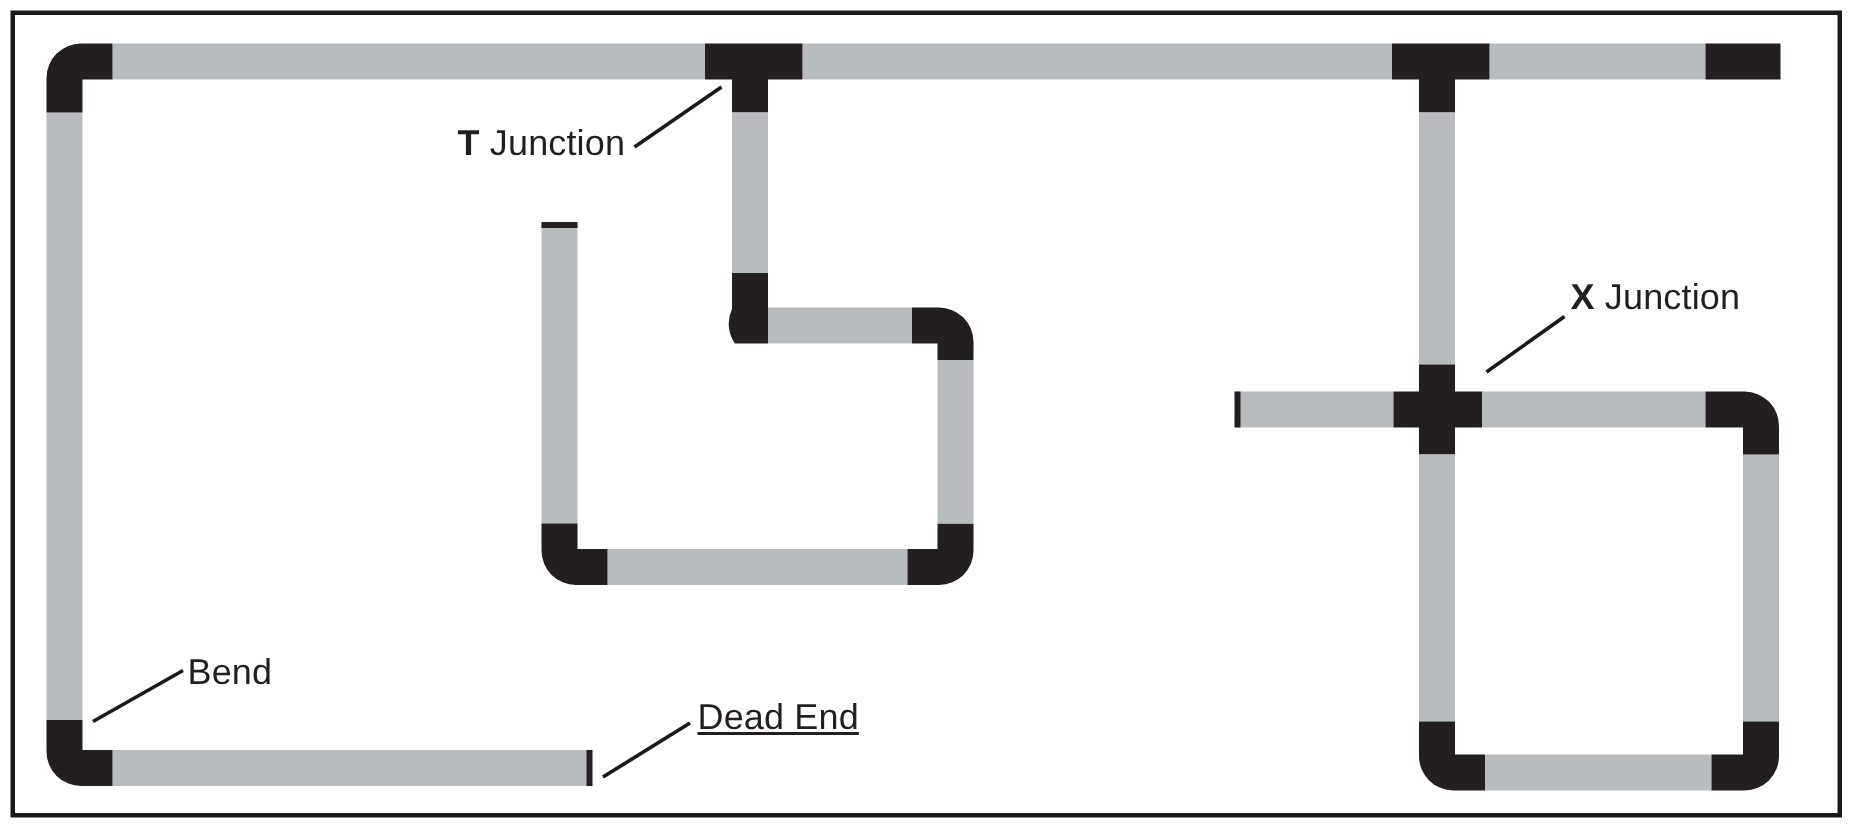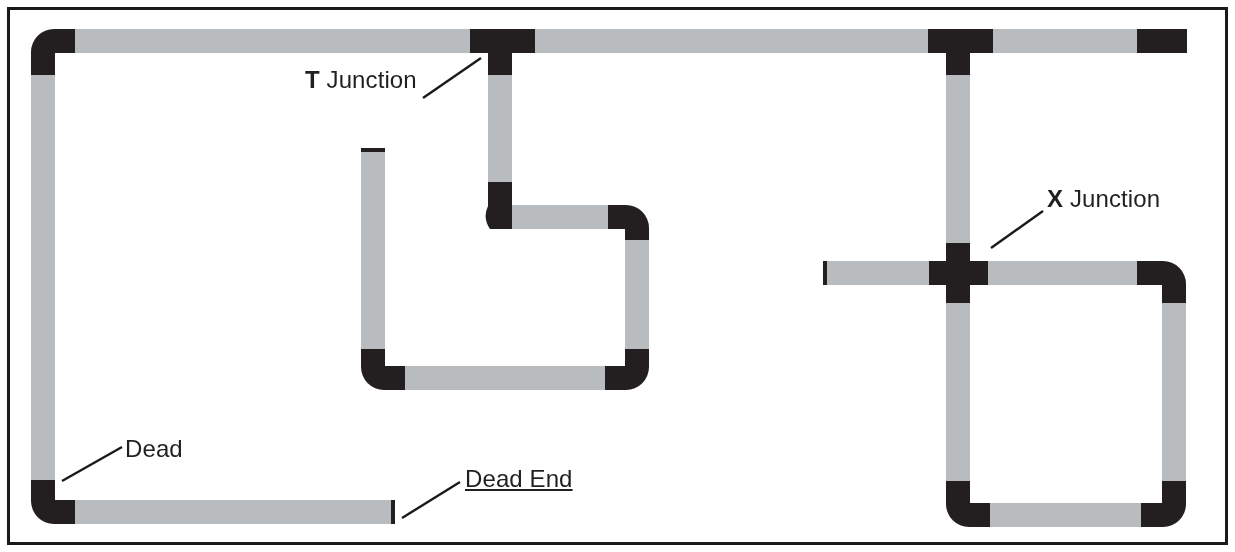--- a/index.html
+++ b/index.html
@@ -32,21 +32,21 @@
     line-height: 1;
     white-space: nowrap;
     letter-spacing: 0.1px;
   }
   .lbl .k {
     font-weight: bold;
   }
   .lbl .n {
     font-weight: normal;
   }
-  #label-t-junction { left: 305px; top: 68px; }
+  #label-t-junction { left: 305px; top: 84px; }
   #label-x-junction { left: 1047px; top: 187px; }
   #label-bend       { left: 125px;  top: 437px; }
   #label-dead-end   { left: 465px;  top: 467px; text-decoration: underline; }
 </style>
 </head>
 <body>
 
 <div id="stage">
 
   <svg id="diagram" viewBox="0 0 1235 552" xmlns="http://www.w3.org/2000/svg">
@@ -123,20 +123,20 @@
 
   <div class="lbl" id="label-t-junction">
     <span class="k">T</span><span>&nbsp;</span><span class="n">Junction</span>
   </div>
 
   <div class="lbl" id="label-x-junction">
     <span class="k">X</span><span>&nbsp;</span><span class="n">Junction</span>
   </div>
 
   <div class="lbl" id="label-bend">
-    <span class="n">Dead</span>
+    <span class="n">Bend</span>
   </div>
 
   <div class="lbl" id="label-dead-end">
     <span class="n">Dead End</span>
   </div>
 
 </div>
 
 </body></html>

